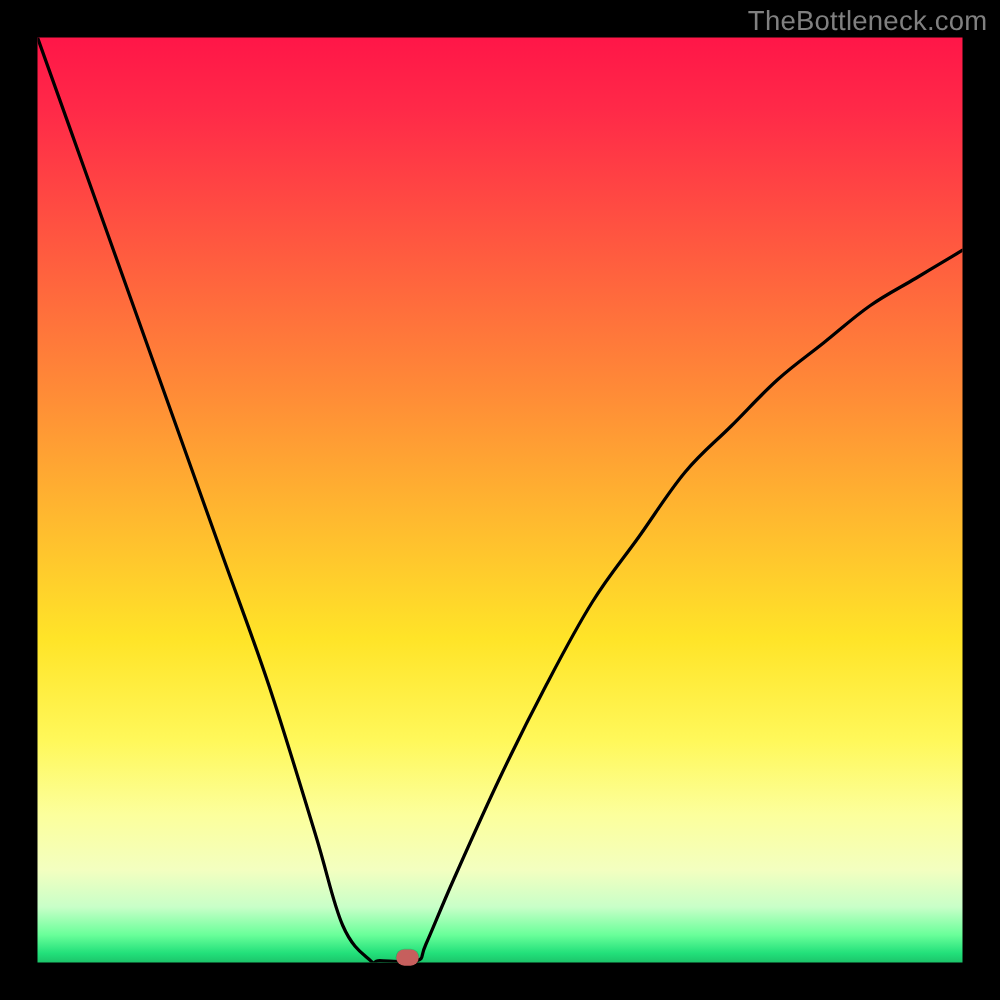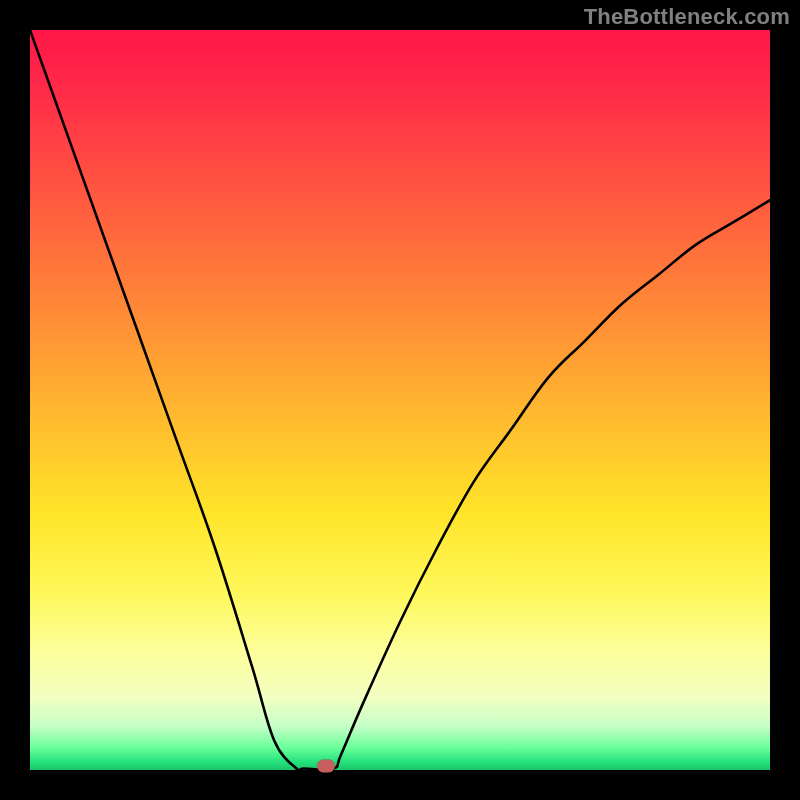--- a/index.html
+++ b/index.html
@@ -48,21 +48,21 @@
     width: 740px;
     height: 740px;
     pointer-events: none;
   }
   .watermark {
     position: absolute;
     top: 4px;
     right: 10px;
     color: #808080;
     font-size: 22px;
-    font-weight: 700;
+    font-weight: 400;
     letter-spacing: 0.2px;
     user-select: none;
   }
   .marker {
     position: absolute;
     width: 18px;
     height: 13px;
     background: #c65f5d;
     border-radius: 7px;
     transform: translate(-50%, -50%);

